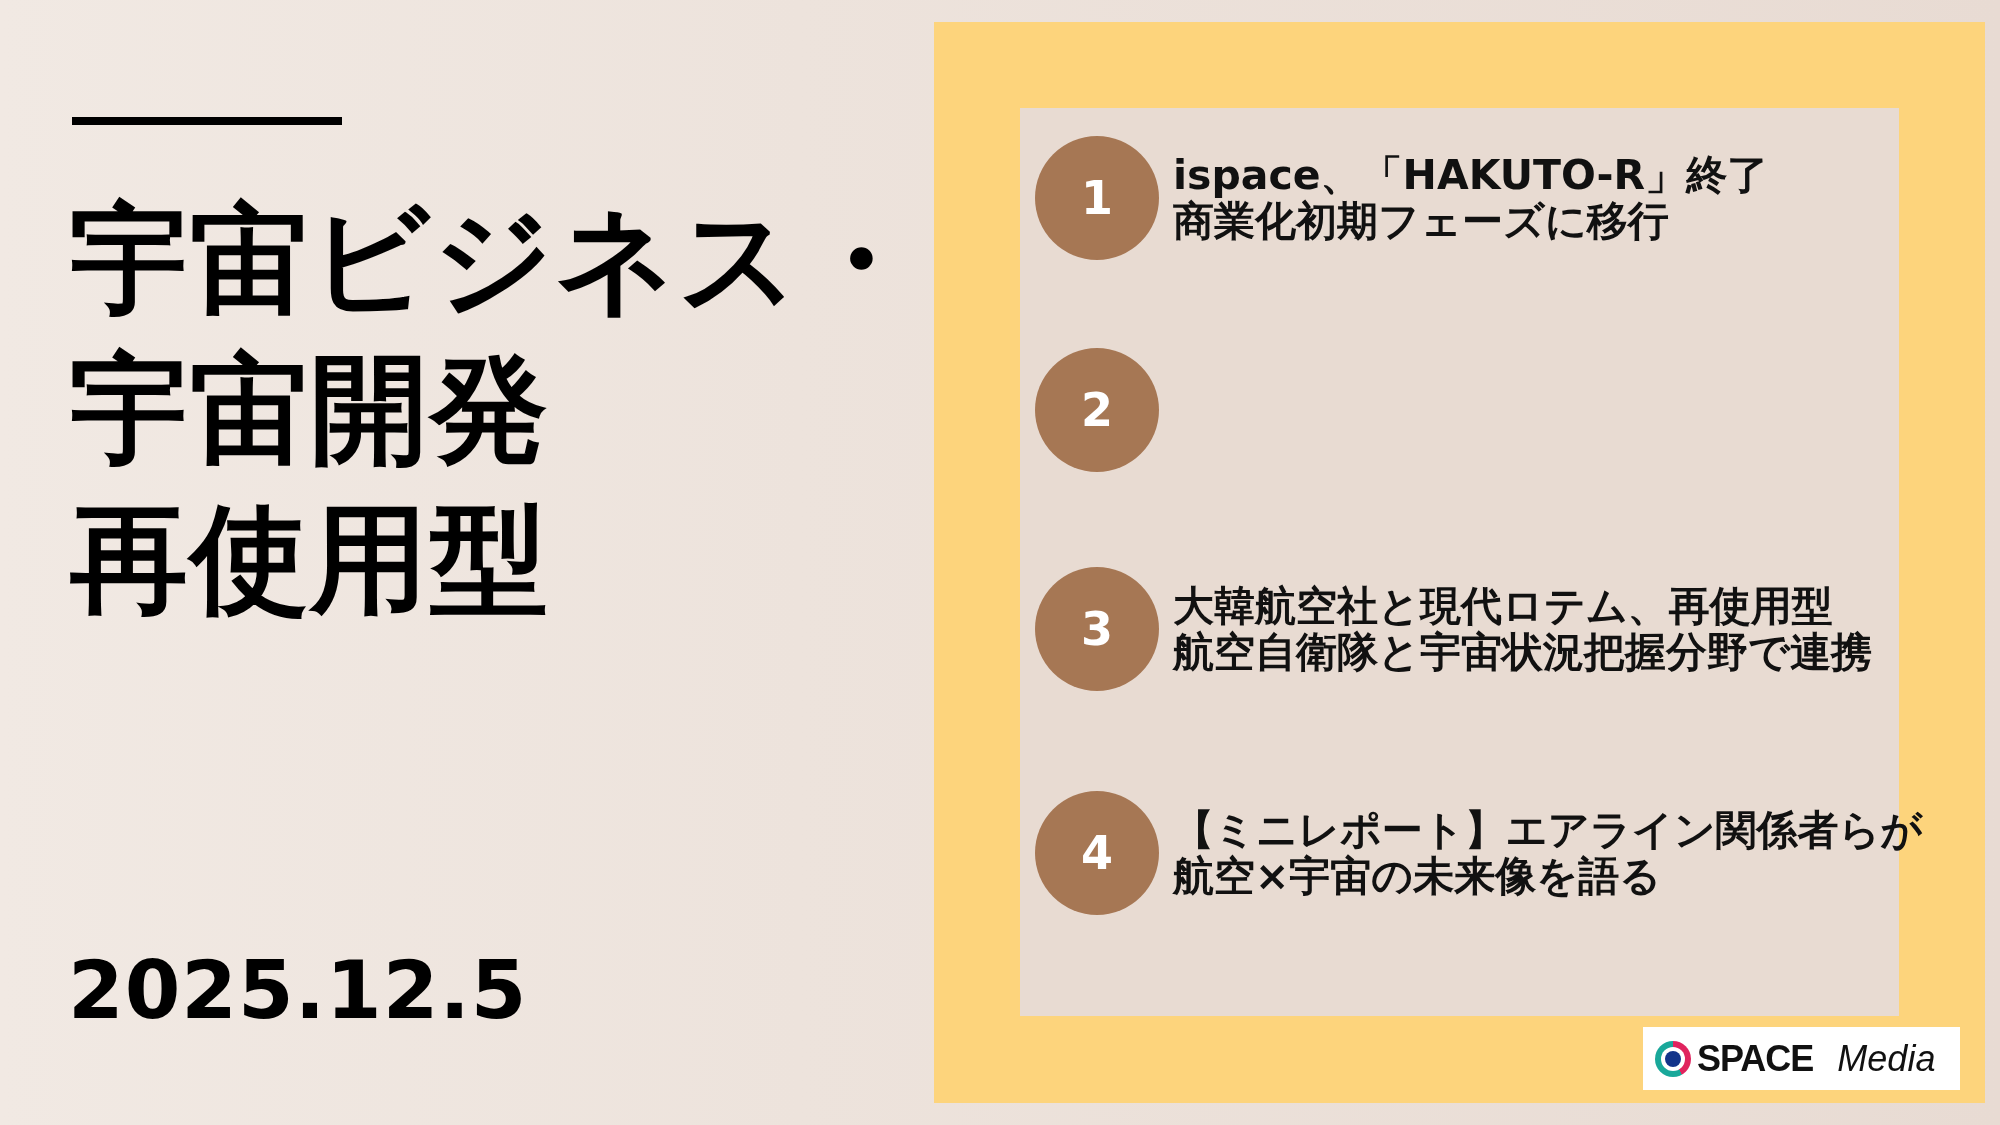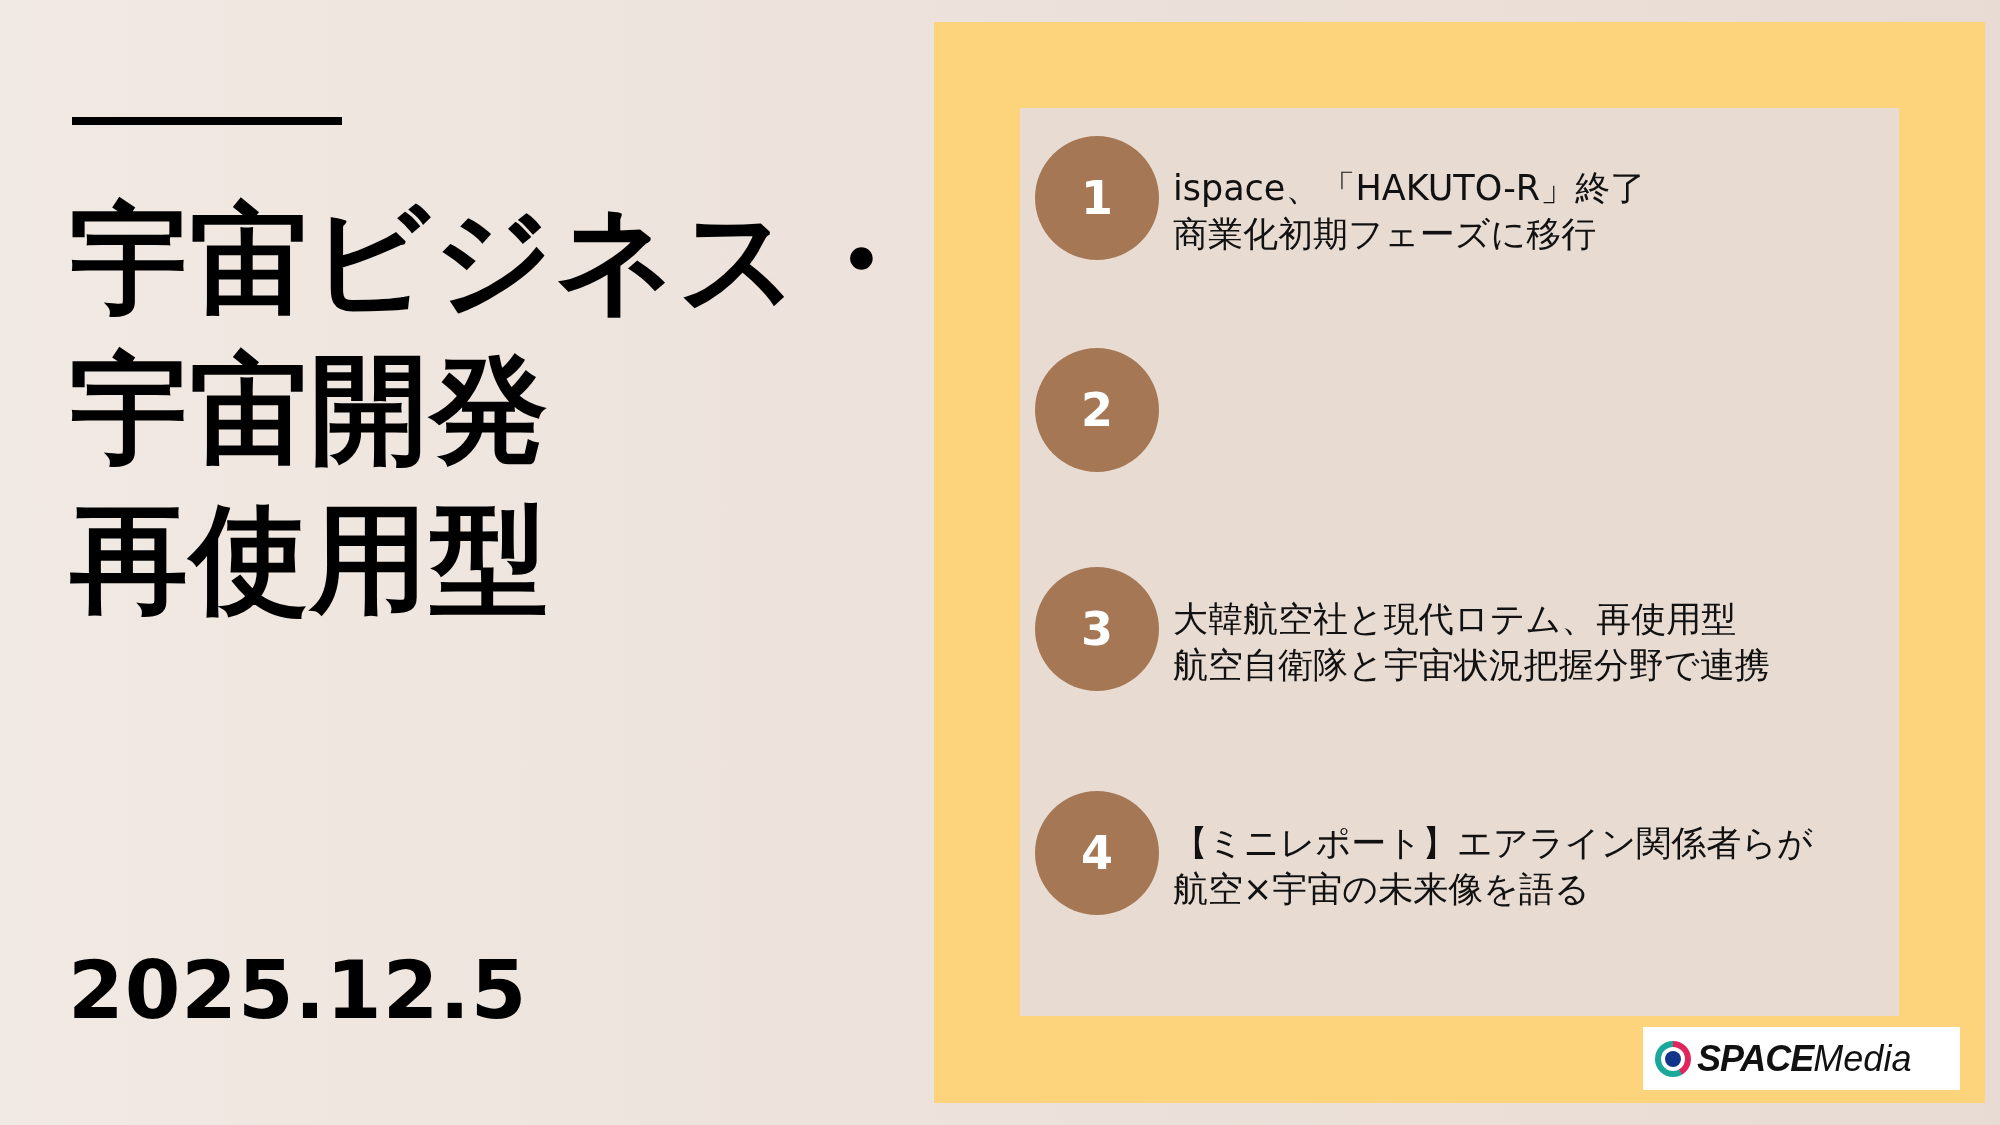--- a/index.html
+++ b/index.html
@@ -12,30 +12,30 @@
   .rule { position: absolute; left: 72px; top: 117px; width: 270px; height: 8px; background: #000; }
   .title { position: absolute; left: 70px; top: 184px; margin: 0; font-size: 118px; font-weight: bold; line-height: 150px; letter-spacing: 2px; }
   .title span { display: block; white-space: nowrap; }
   .date { position: absolute; left: 68px; top: 944px; font-size: 80px; font-weight: bold; letter-spacing: 1px; font-family: "DejaVu Sans", sans-serif; }
 
   .frame { position: absolute; left: 934px; top: 22px; width: 1051px; height: 1081px; background: #fdd47c; }
   .panel { position: absolute; left: 1020px; top: 108px; width: 879px; height: 908px; background: #e8dbd2; }
   .item { position: absolute; left: 1035px; width: 860px; height: 126px; }
   .circle { position: absolute; left: 0; top: 0; width: 124px; height: 124px; border-radius: 50%; background: #a67754;
             color: #fff; font-size: 46px; font-weight: bold; display: flex; align-items: center; justify-content: center; }
-  .text { position: absolute; left: 138px; top: 16px; font-size: 35px; font-weight: normal; line-height: 46px; white-space: nowrap; color: #111; margin-top: 13px; }
+  .text { position: absolute; left: 138px; top: 16px; font-size: 41px; font-weight: bold; line-height: 46px; white-space: nowrap; color: #111; }
   .text span { display: block; }
 
   .logo { position: absolute; left: 1643px; top: 1027px; width: 317px; height: 63px; background: #fff; display: flex; align-items: center; }
   .logo-mark { width: 36px; height: 36px; margin-left: 12px; border-radius: 50%; position: relative;
                background: conic-gradient(#e0245e 0deg 150deg, #19a89a 150deg 360deg); }
   .logo-mark::after { content: ""; position: absolute; left: 6px; top: 6px; width: 24px; height: 24px; border-radius: 50%; background: #fff; }
   .logo-mark::before { content: ""; position: absolute; left: 10px; top: 10px; width: 16px; height: 16px; border-radius: 50%; background: #12348a; z-index: 1; }
-  .logo-space { margin-left: 6px; font-size: 36px; font-weight: bold; letter-spacing: -1px; color: #111; font-family: "Liberation Sans", sans-serif; font-style: italic; }
-  .logo-media { margin-left: 0; font-size: 36px; font-style: italic; color: #111; font-family: "Liberation Sans", sans-serif; }
+  .logo-space { margin-left: 6px; font-size: 36px; font-weight: bold; letter-spacing: -1px; color: #111; font-family: "Liberation Sans", sans-serif; }
+  .logo-media { margin-left: 24px; font-size: 36px; font-style: italic; color: #111; font-family: "Liberation Sans", sans-serif; }
 </style>
 </head>
 <body>
 
 <div class="rule"></div>
 
 <h1 class="title">
   <span>宇宙ビジネス・</span>
   <span>宇宙開発</span>
   <span>再使用型</span>

